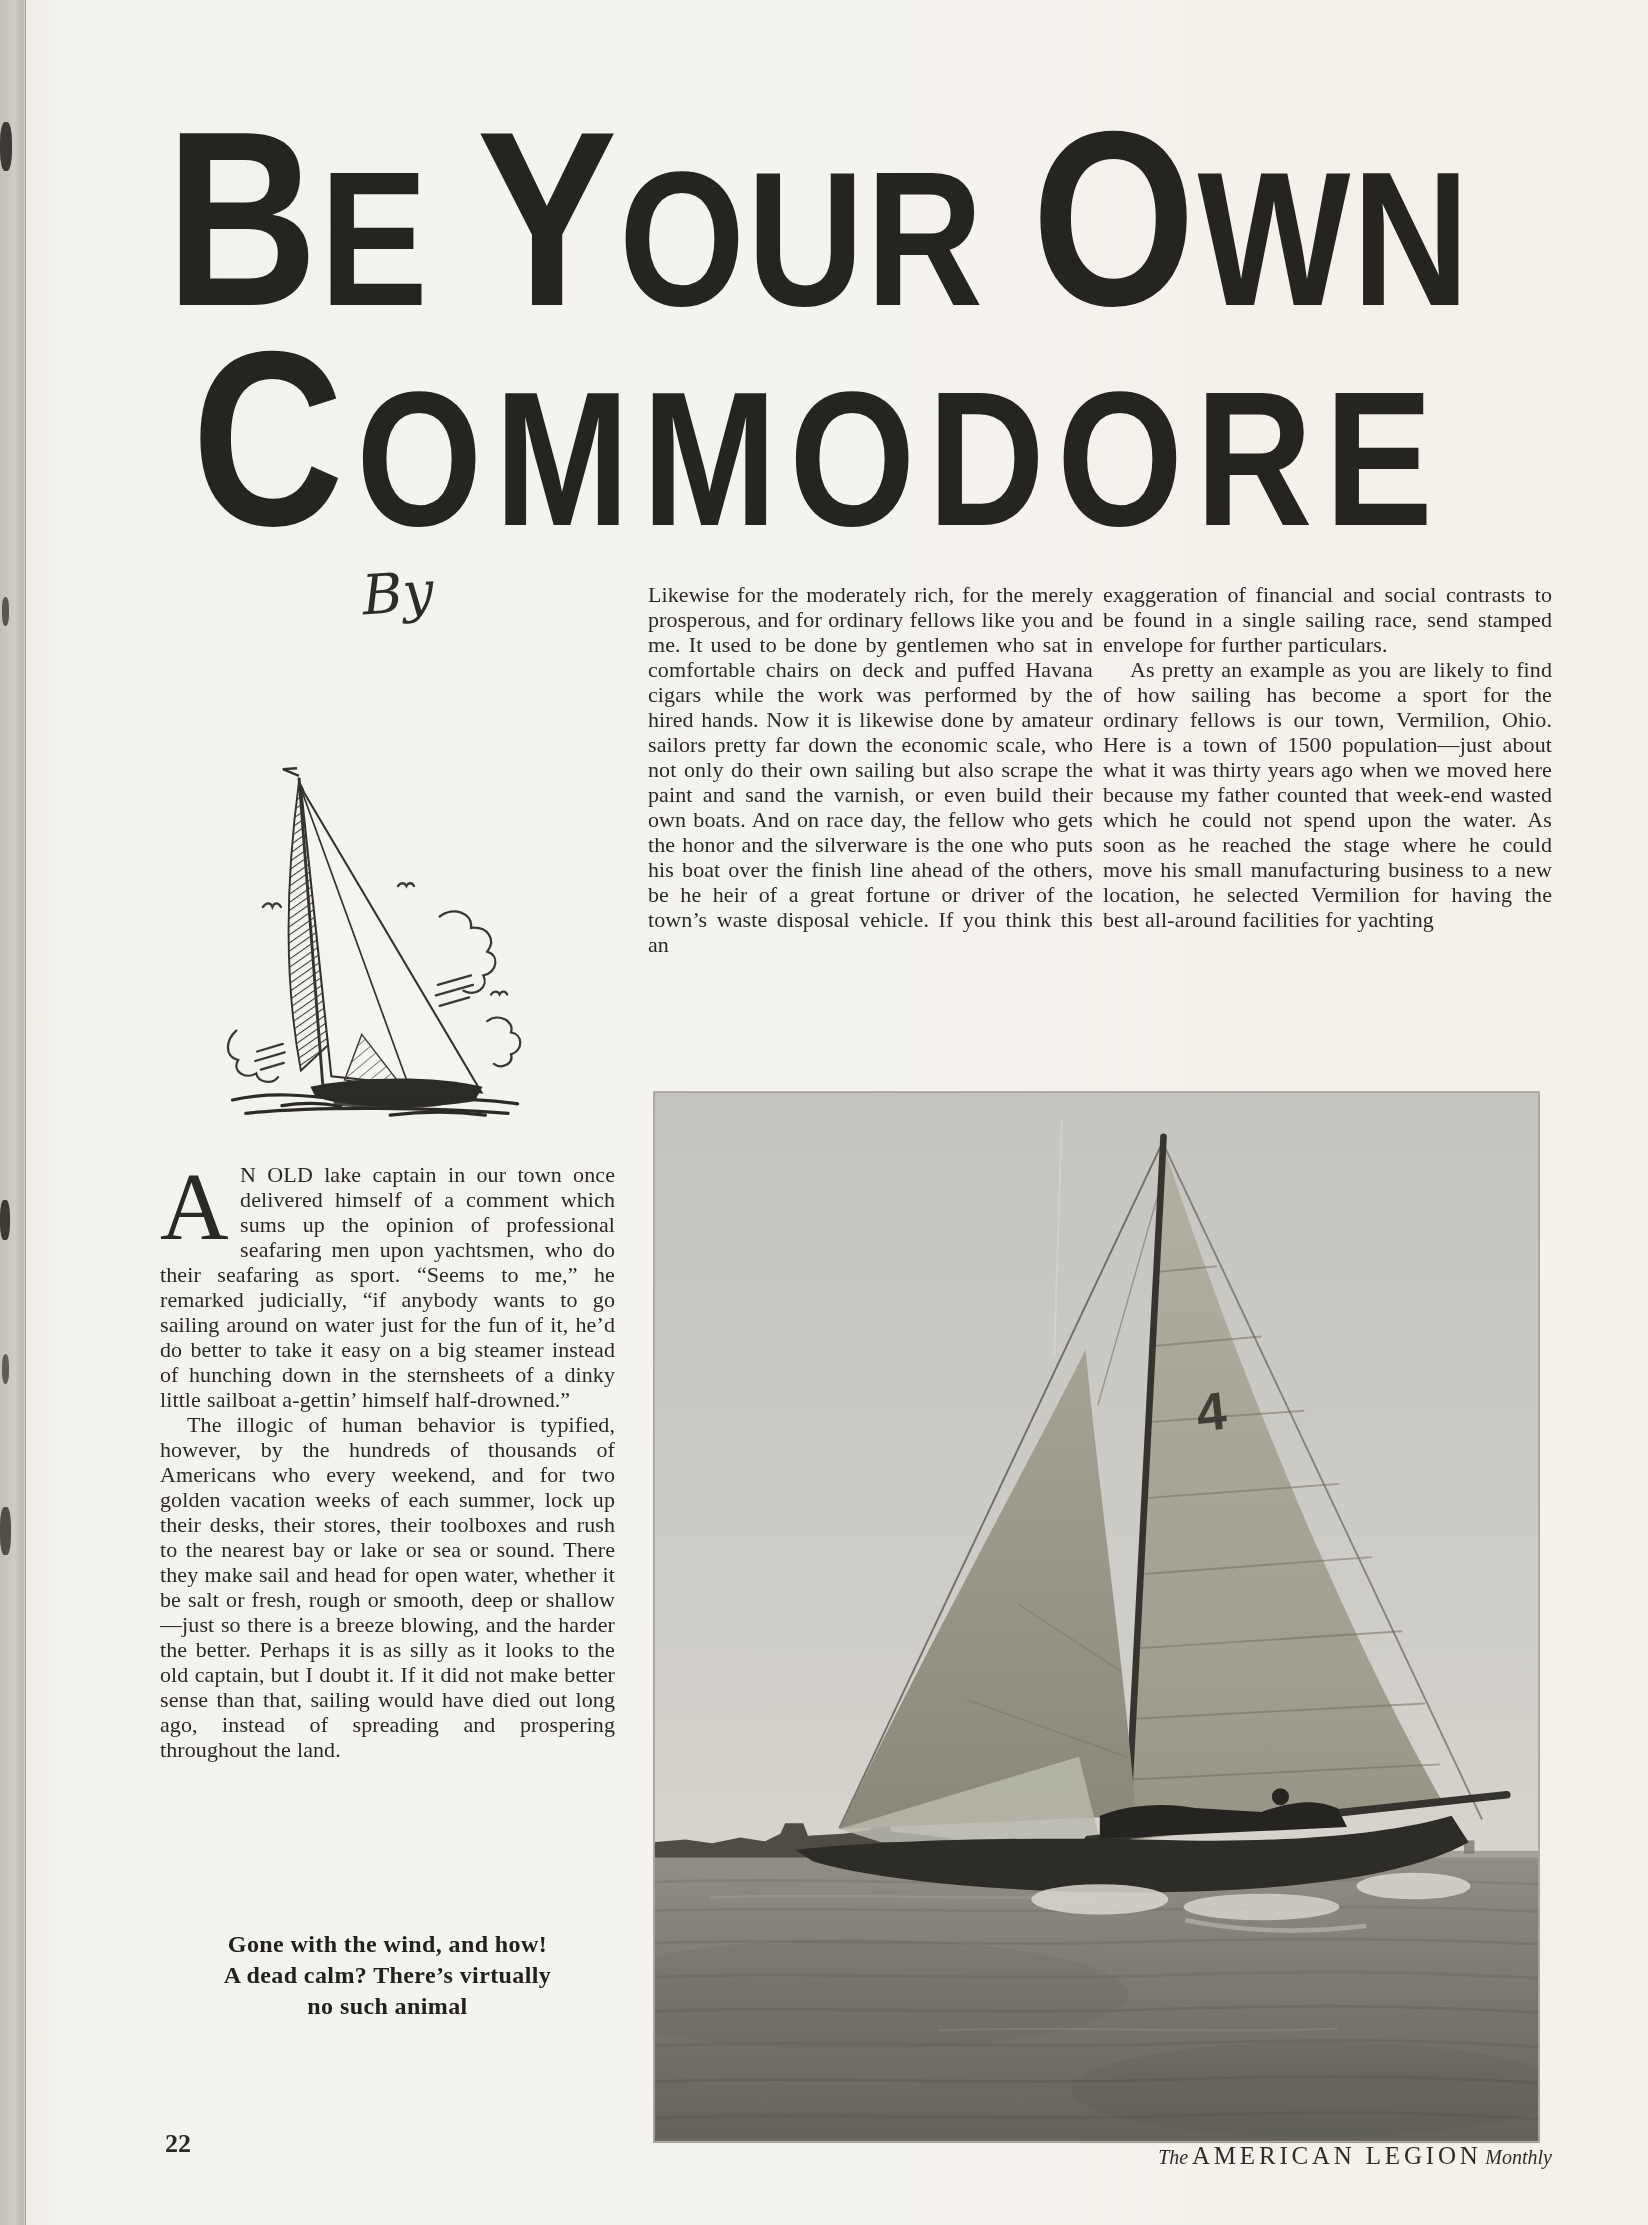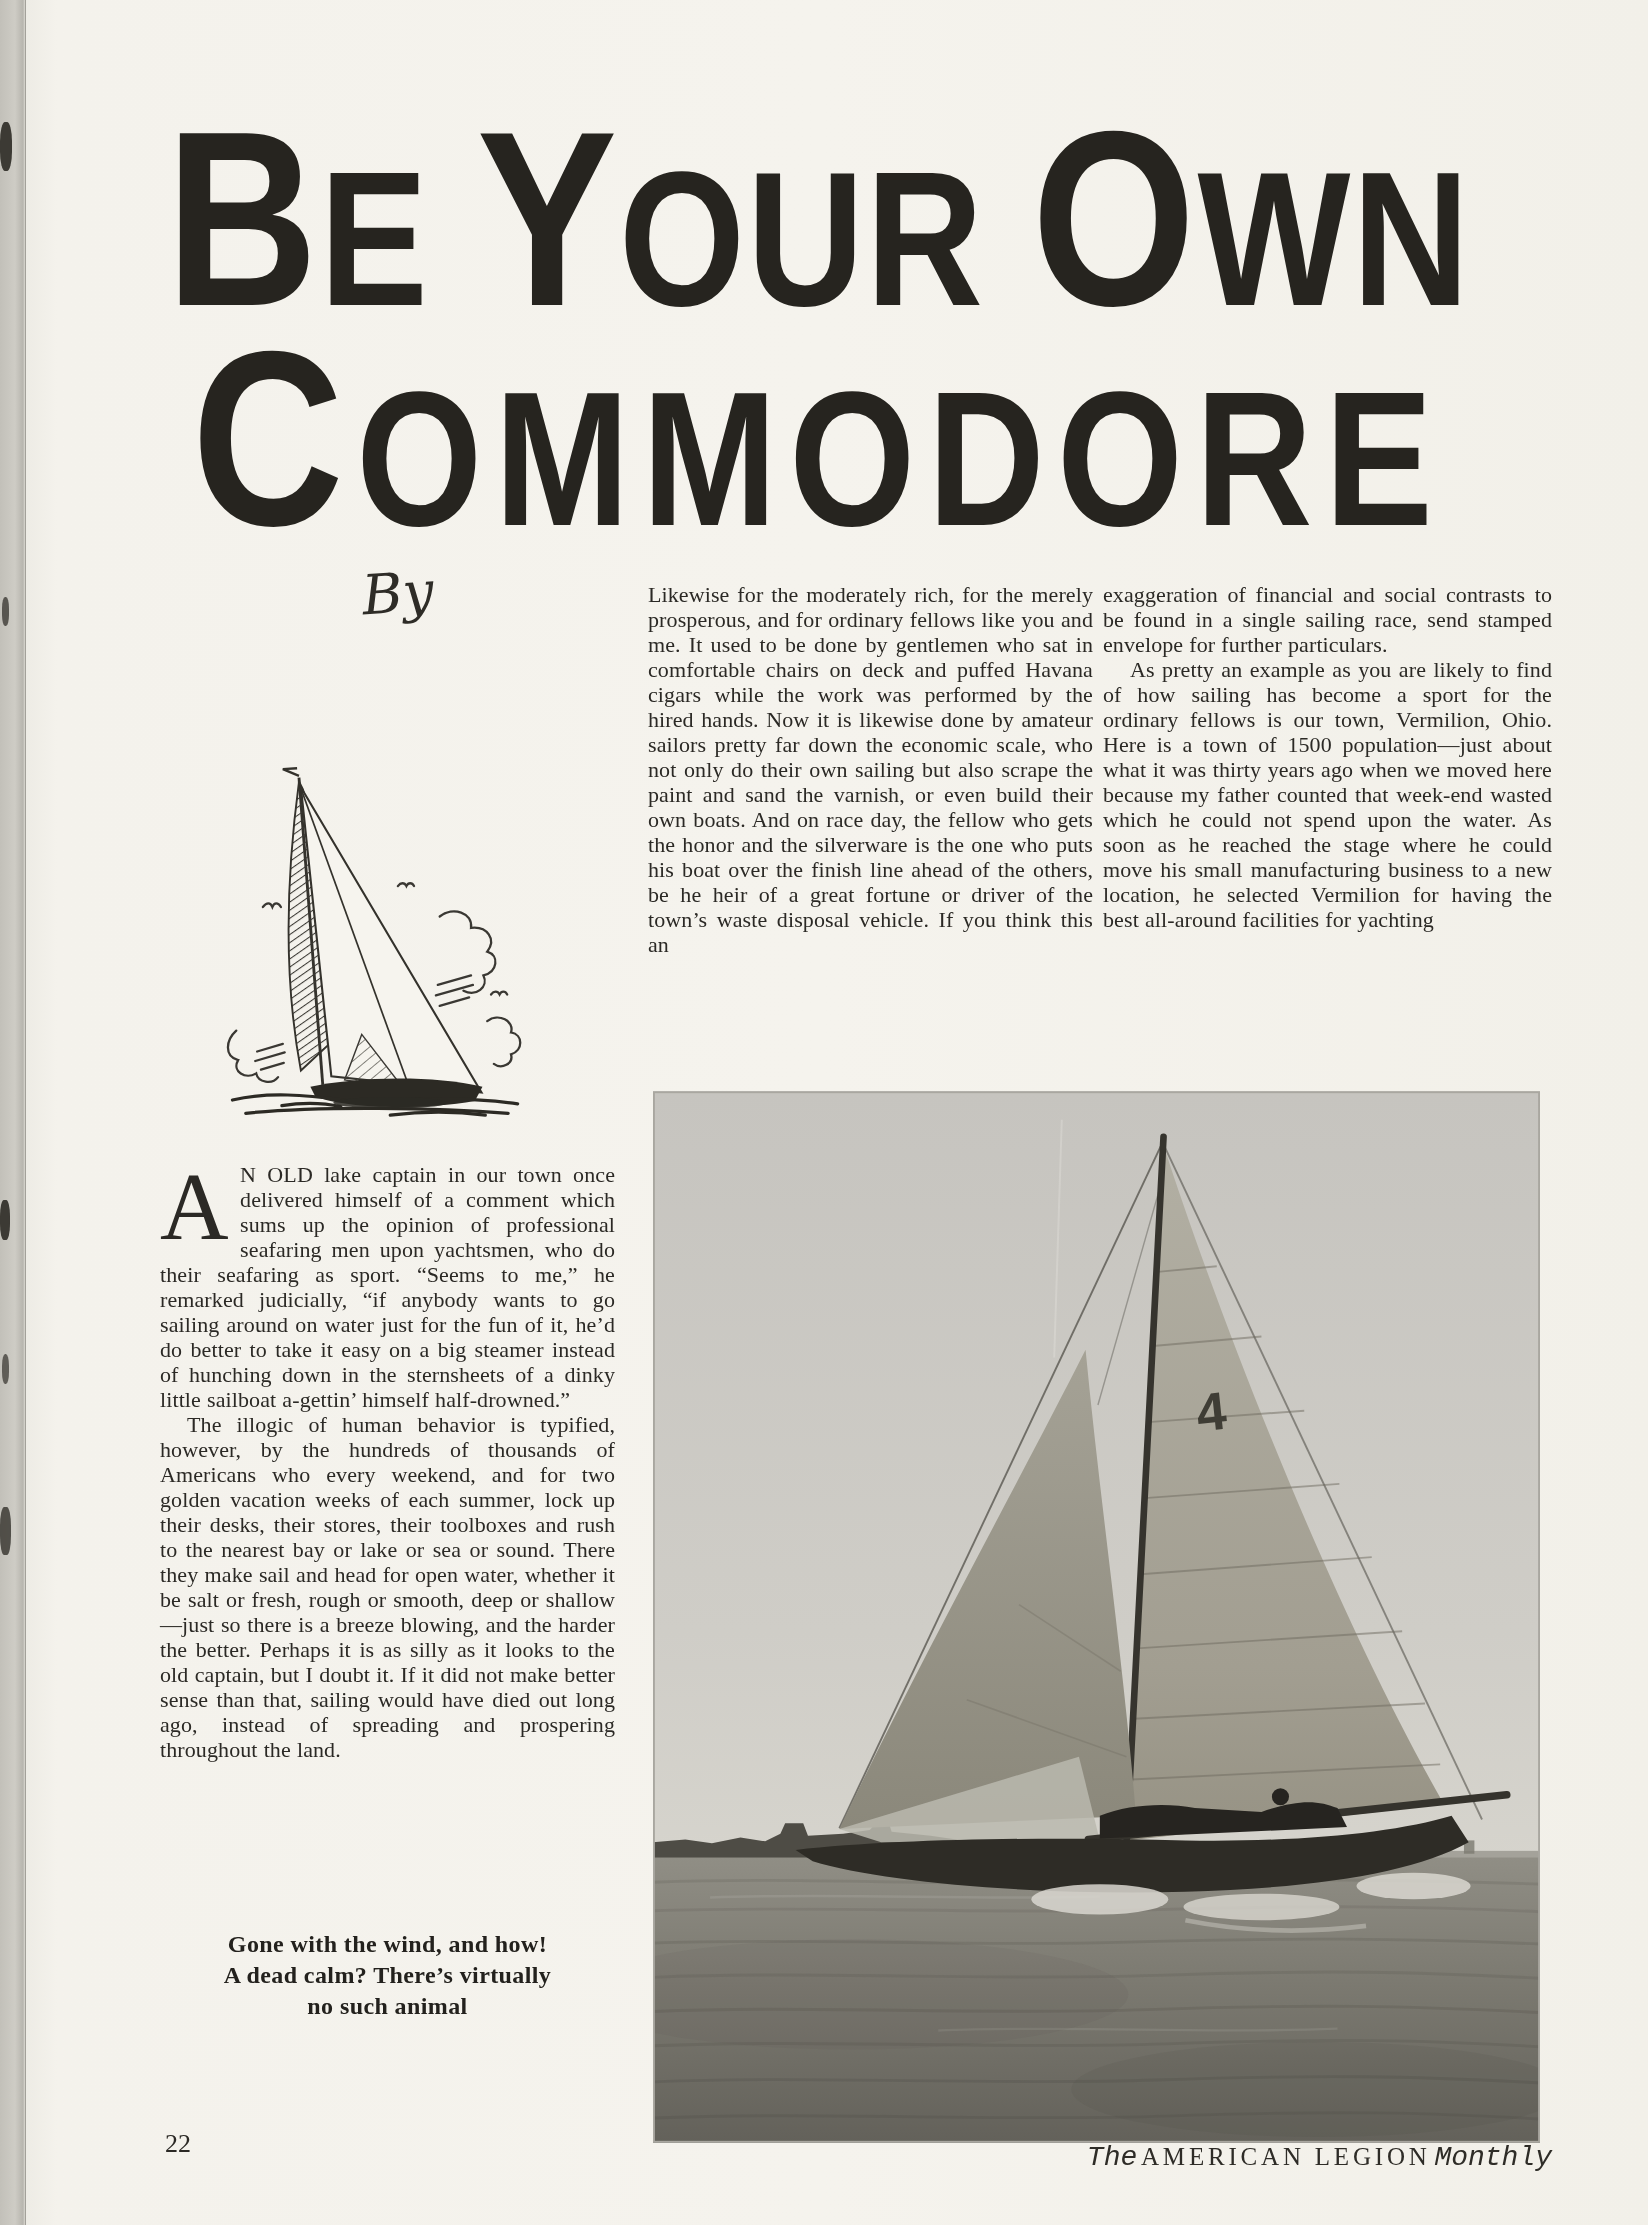--- a/index.html
+++ b/index.html
@@ -45,25 +45,25 @@
   .col-right{left:1103px;top:582px;width:449px;}
   .col-left{left:160px;top:1162px;width:455px;}
   .dropcap{float:left;font-size:95px;line-height:78px;padding:5.7px 11.4px 0 0;color:#2b2925;}
 
   
   .photo{position:absolute;left:653px;top:1091px;width:887px;height:1052px;}
   .photo svg{display:block;}
 
   .caption{position:absolute;left:160px;top:1929px;width:455px;text-align:center;
     font-weight:bold;font-size:24px;line-height:31px;color:#23211d;letter-spacing:0.4px;}
-  .pagenum{position:absolute;left:165px;top:2129px;font-weight:normal;font-size:26px;color:#2b2925;}
+  .pagenum{position:absolute;left:165px;top:2129px;font-weight:bold;font-size:26px;color:#2b2925;}
 
   .footer{position:absolute;left:951px;top:2142px;width:601px;text-align:right;
     color:#2e2c27;white-space:nowrap;}
-  .footer .it{font-family:Liberation Mono, monospace;font-style:italic;font-size:28px;}
+  .footer .it{font-family:Liberation Serif, serif;font-style:italic;font-size:20px;}
   .footer .caps{font-family:"Liberation Serif",serif;font-size:25px;letter-spacing:3.8px;}
 </style>
 </head>
 <body>
 
 <div class="edge-strip"></div>
 <div class="smudge s1"></div>
 <div class="smudge s2"></div>
 <div class="smudge s3"></div>
 <div class="smudge s4"></div>

